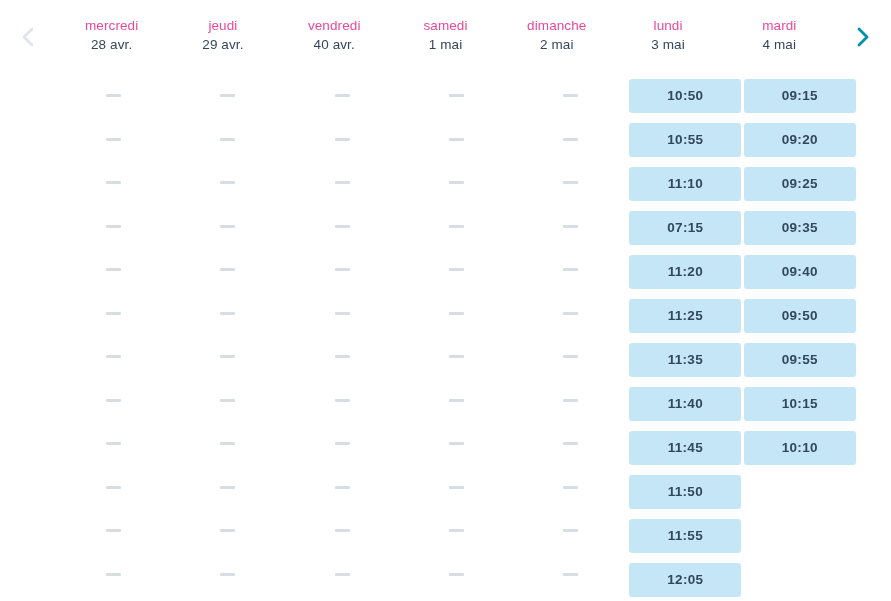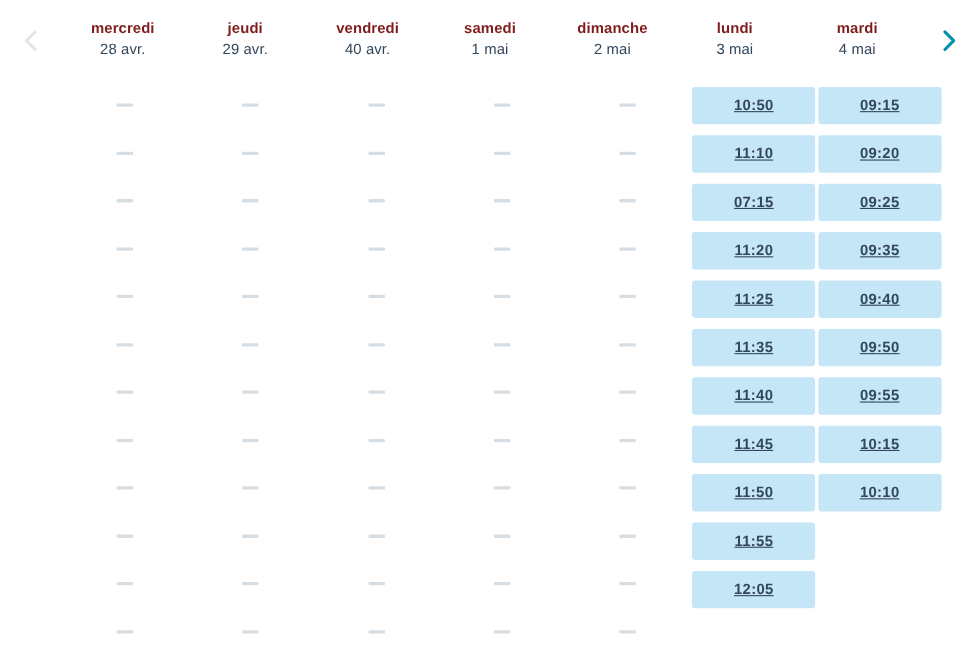--- a/index.html
+++ b/index.html
@@ -62,22 +62,22 @@
     display: flex;
     flex-direction: column;
     align-items: center;
     justify-content: flex-start;
     padding-top: 17px;
     box-sizing: border-box;
   }
 
   .day-name {
     font-size: 13.5px;
-    font-weight: bold;
-    color: #7f1d1d;
+    font-weight: normal;
+    color: #ec4899;
     line-height: 18px;
     letter-spacing: 0.1px;
   }
   .day-date {
     font-size: 13.5px;
     font-weight: normal;
     color: #33475b;
     line-height: 20px;
     letter-spacing: 0.1px;
   }
@@ -129,21 +129,20 @@
     color: #33475b;
     font-family: "Liberation Sans", sans-serif;
     font-size: 13.5px;
     font-weight: bold;
     letter-spacing: 0.3px;
     line-height: 34px;
     padding: 0;
     cursor: pointer;
     text-align: center;
     display: block;
-    text-decoration: underline;
   }
 
   .slot-empty {
     display: block;
     width: 15px;
     height: 3px;
     background: #d6dde3;
     border-radius: 1px;
   }
 </style>
@@ -402,20 +401,23 @@
           </div>
           <div class="slot-cell">
             <span class="slot-empty"></span>
           </div>
         </div>
         <div class="slot-col">
           <div class="slot-cell">
             <button class="slot-btn">10:50</button>
           </div>
           <div class="slot-cell">
+            <button class="slot-btn">10:55</button>
+          </div>
+          <div class="slot-cell">
             <button class="slot-btn">11:10</button>
           </div>
           <div class="slot-cell">
             <button class="slot-btn">07:15</button>
           </div>
           <div class="slot-cell">
             <button class="slot-btn">11:20</button>
           </div>
           <div class="slot-cell">
             <button class="slot-btn">11:25</button>

